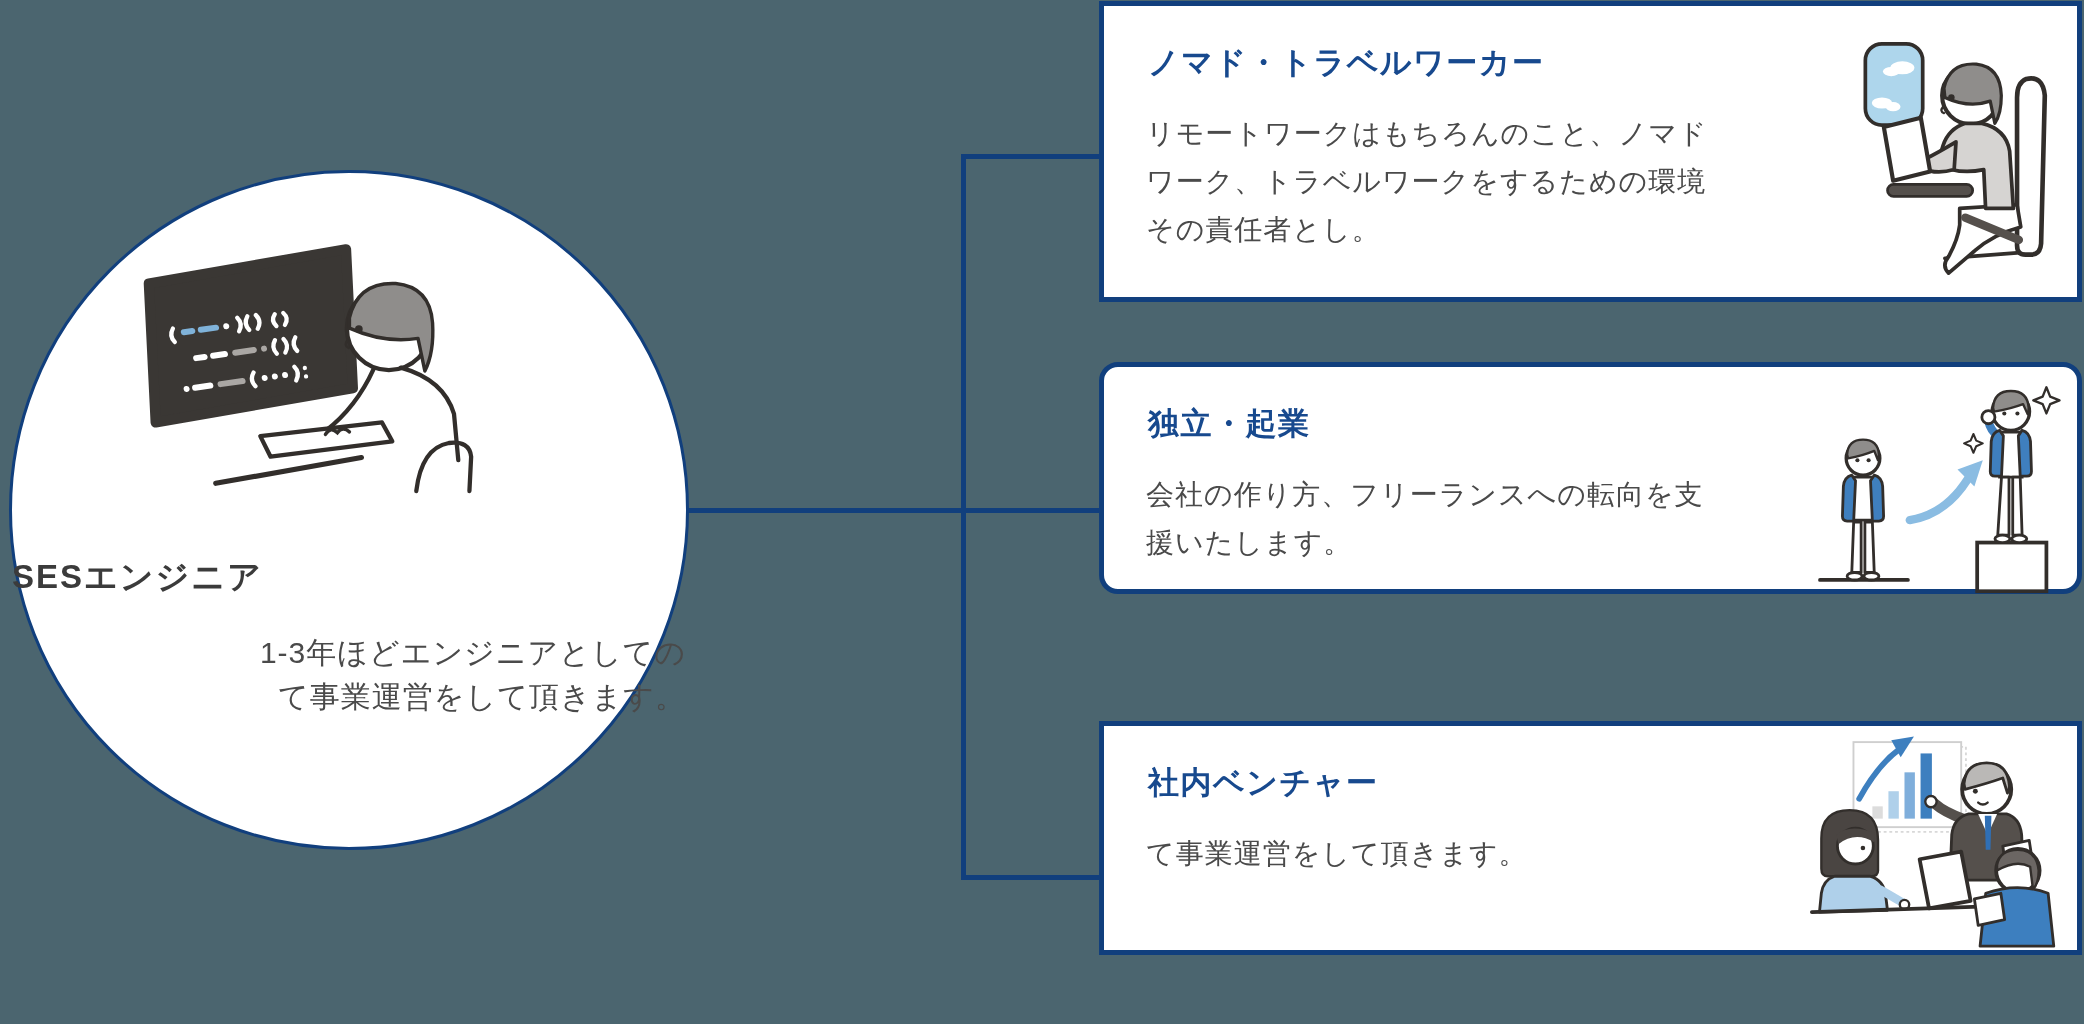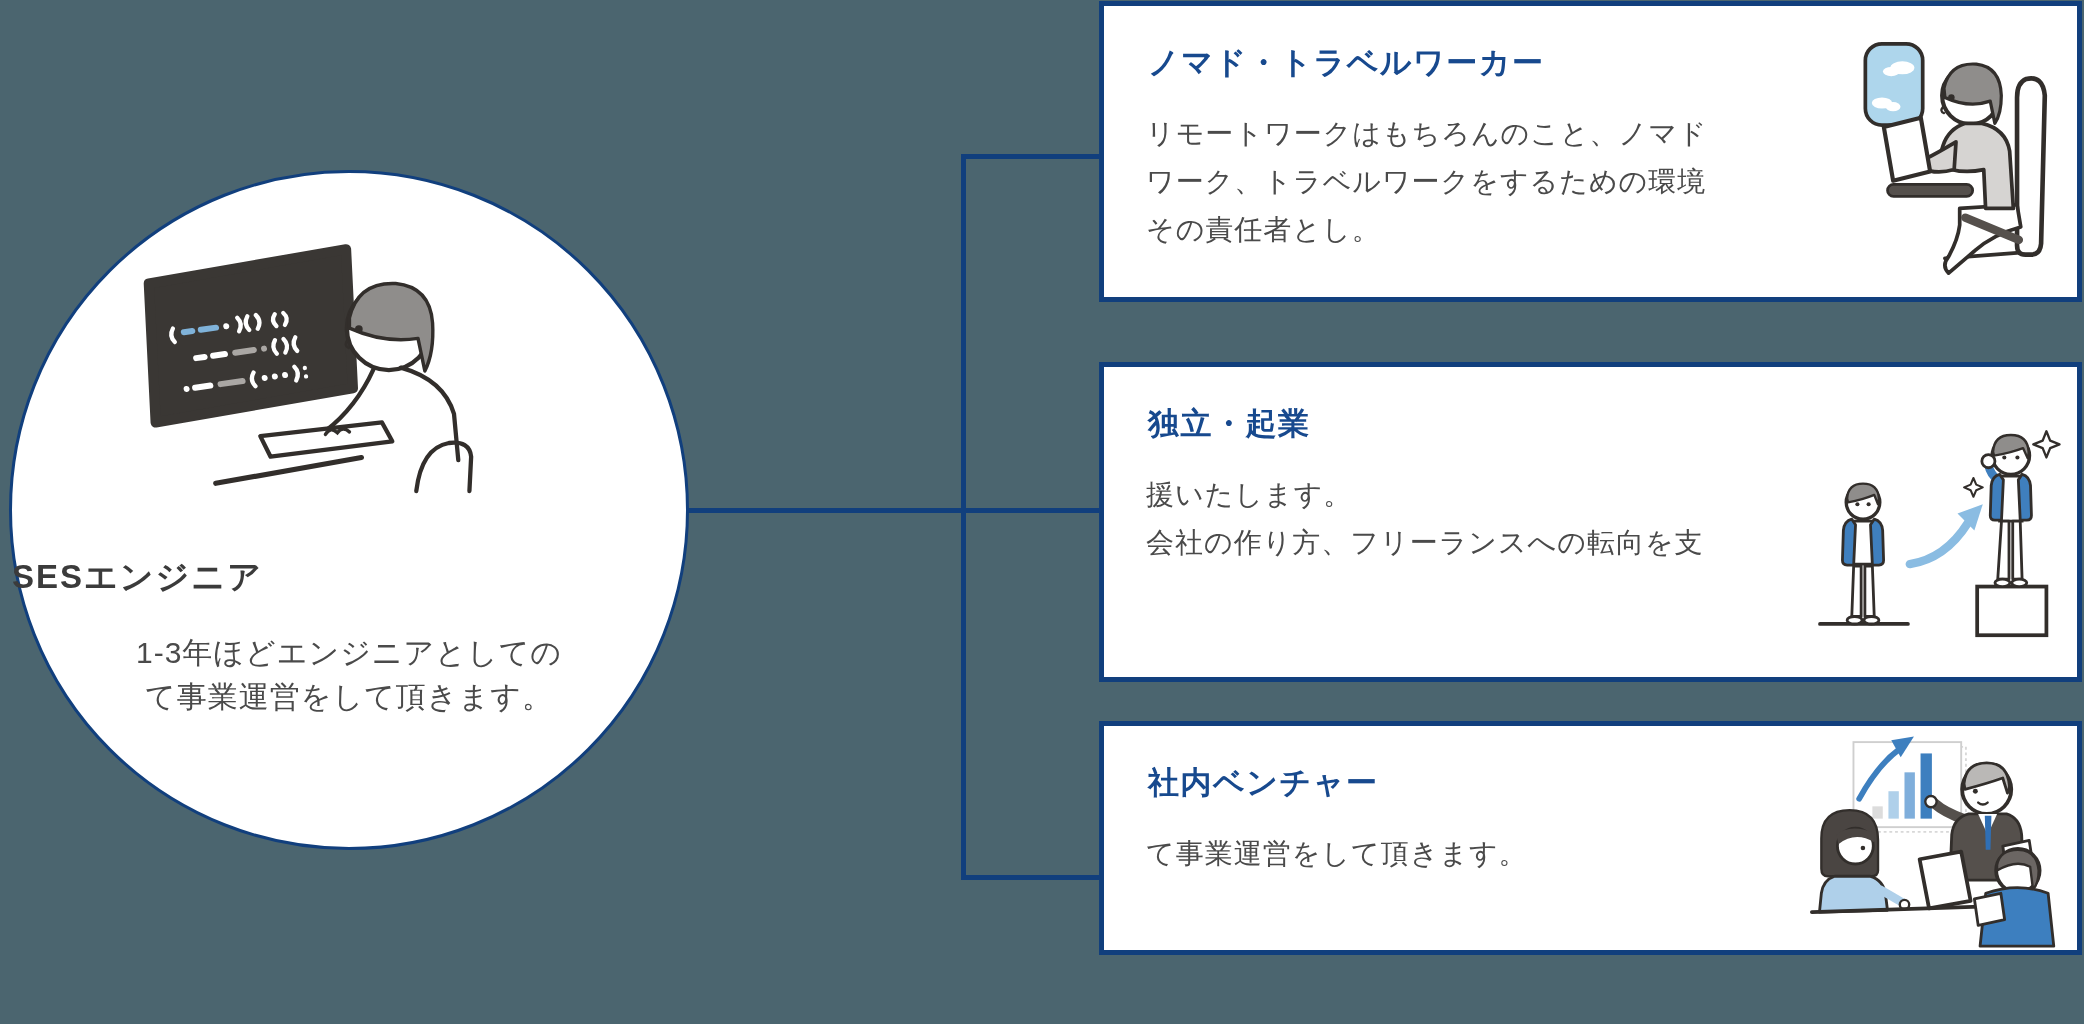--- a/index.html
+++ b/index.html
@@ -30,32 +30,32 @@
     position:absolute;left:9px;top:170px;width:680px;height:680px;
     background:#fff;border:3px solid var(--line);border-radius:50%;
     box-sizing:border-box;
   }
   .ses-illu{position:absolute;left:118px;top:58px;width:360px;height:268px;}
   .circle-title{
     position:absolute;top:382px;left:0;right:0;text-align:left;
     font-size:33px;font-weight:700;color:var(--text-dark);letter-spacing:2px;
   }
   .circle-desc{
-    position:absolute;top:458px;left:0;right:0;text-align:center;
+    position:absolute;top:458px;left:0;right:0;text-align:right;
     font-size:30px;color:var(--text-body);line-height:44px;letter-spacing:1px;
   }
   .circle-desc div{white-space:nowrap;}
 
   
   .card{
     position:absolute;left:1099px;width:983px;box-sizing:border-box;
     background:var(--card-bg);border:5px solid var(--line);
   }
   .card1{top:1px;height:301px;}
-  .card2{top:362px;height:320px;}
+  .card2{top:362px;height:232px;border-radius:19px;}
   .card3{top:721px;height:234px;}
   .card h2{
     position:absolute;left:44px;top:36px;margin:0;
     font-size:31px;font-weight:700;color:var(--title-blue);letter-spacing:1.5px;
   }
   .card .cbody{
     position:absolute;left:42px;top:104px;
     font-size:28px;color:var(--text-body);line-height:48px;letter-spacing:1px;
   }
   .card .cbody div{white-space:nowrap;}
@@ -149,22 +149,22 @@
       <circle cx="82" cy="150" r="6" fill="#fff" stroke="#322E2B" stroke-width="3"></circle>
       <line x1="130" y1="206" x2="188" y2="230" stroke="#55504C" stroke-width="9" stroke-linecap="round"></line>
       <polygon points="42,108 82,98 92,156 52,166" fill="#fff" stroke="#322E2B" stroke-width="4.5" stroke-linejoin="round"></polygon>
       <rect x="46" y="170" width="92" height="13" rx="6.5" fill="#55504C" stroke="#322E2B" stroke-width="3"></rect>
     </svg>
   </section>
 
   <section class="card card2">
     <h2>独立・起業</h2>
     <div class="cbody">
+      <div>会社の作り方、フリーランスへの転向を支</div>
       <div>援いたします。</div>
-      <div>会社の作り方、フリーランスへの転向を支</div>
     </div>
     <svg class="illu" width="262" height="234" viewBox="0 0 280 250" aria-hidden="true">
       <line x1="16" y1="234" x2="110" y2="234" stroke="#322E2B" stroke-width="4" stroke-linecap="round"></line>
       <circle cx="62" cy="104" r="18" fill="#fff" stroke="#322E2B" stroke-width="3.5"></circle>
       <path d="M45,100 Q46,84 62,84 Q78,84 79,100 Q79,104 78,106 L74,96 Q62,101 46,104 Z" fill="#8F8D8B" stroke="#322E2B" stroke-width="2.5" stroke-linejoin="round"></path>
       <circle cx="56" cy="106" r="2.2" fill="#322E2B"></circle>
         <circle cx="68" cy="106" r="2.2" fill="#322E2B"></circle>
       <path d="M52,124 L72,124 L74,170 L50,170 Z" fill="#fff" stroke="#322E2B" stroke-width="3"></path>
       <path d="M50,122 Q42,124 41,134 L40,166 Q40,171 45,171 L52,171 L54,128 Z" fill="#3F7FBE" stroke="#322E2B" stroke-width="3" stroke-linejoin="round"></path>
       <path d="M74,122 Q82,124 83,134 L84,166 Q84,171 79,171 L72,171 L70,128 Z" fill="#3F7FBE" stroke="#322E2B" stroke-width="3" stroke-linejoin="round"></path>

